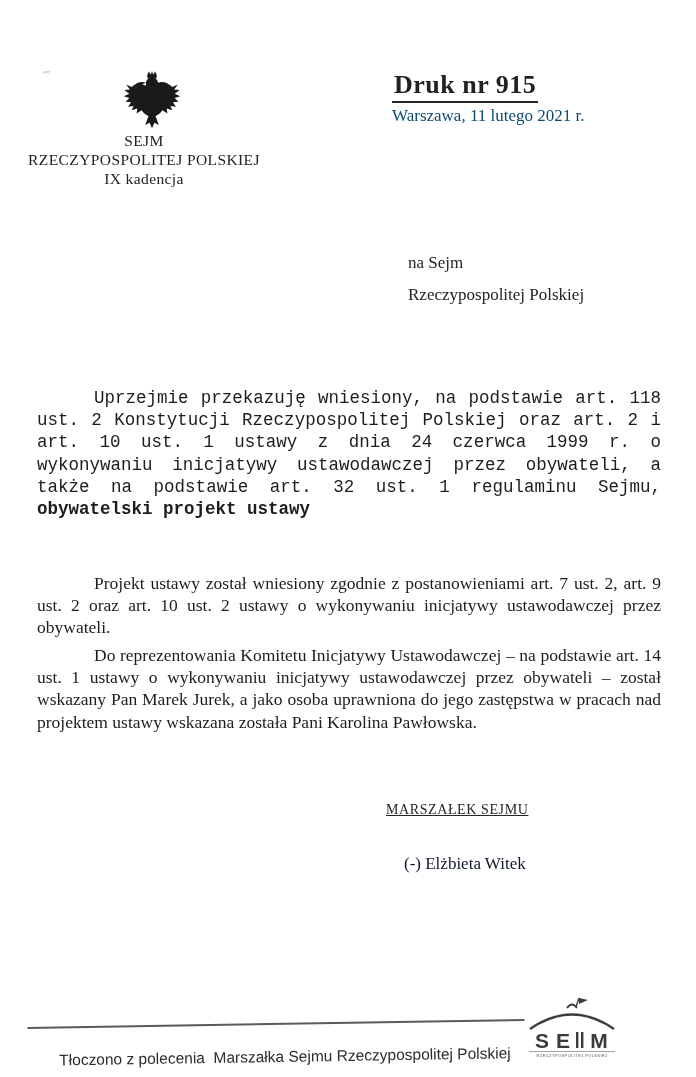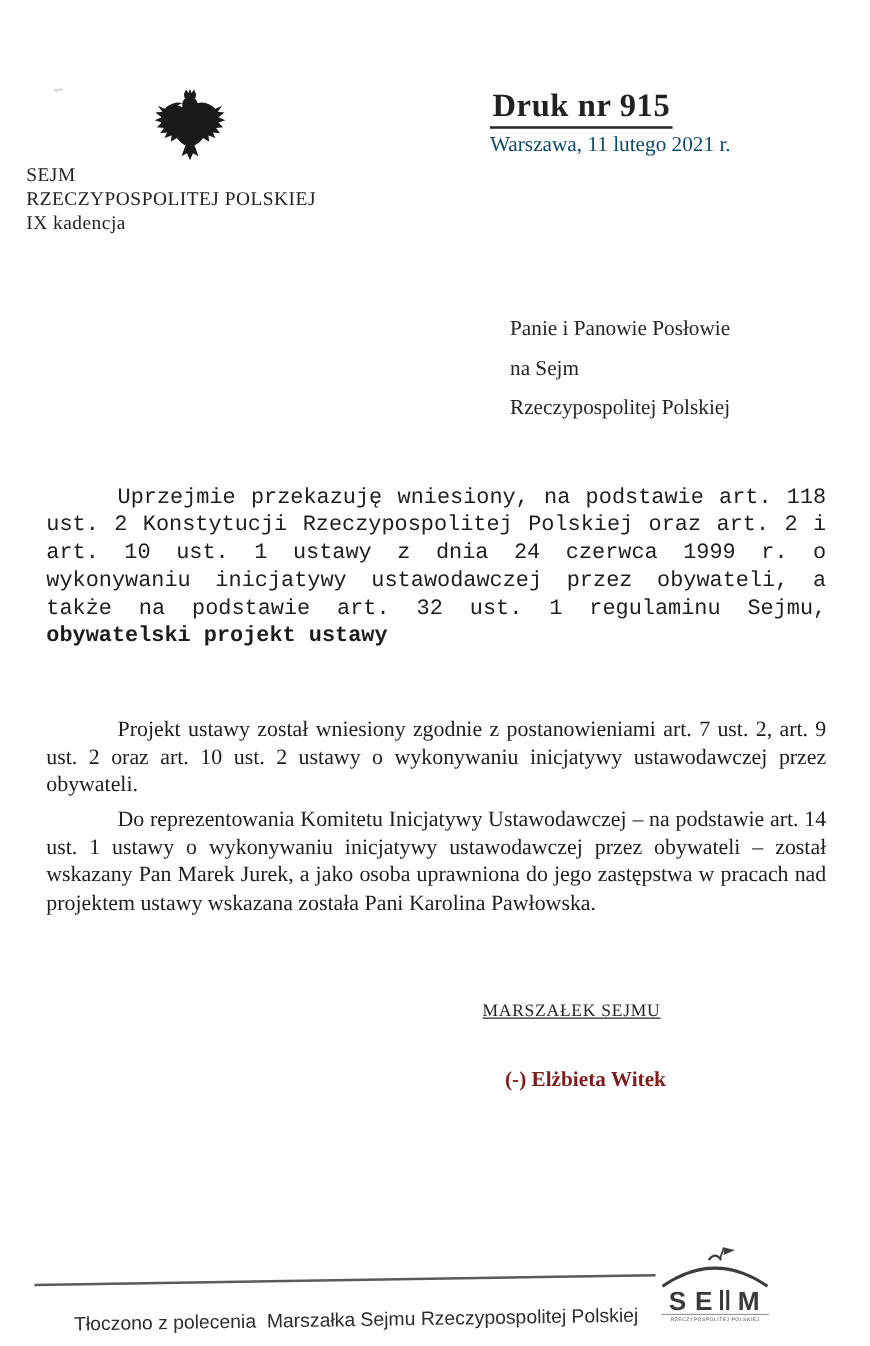--- a/index.html
+++ b/index.html
@@ -37,20 +37,21 @@
     width: 62px;
     height: 59px;
   }
   .emblem-wrap svg { width: 100%; height: 100%; }
 
   .institution-block {
     position: absolute;
     left: 21px;
     top: 131px;
     width: 246px;
+    text-align: center;
     font-size: 15.5px;
     line-height: 19px;
     letter-spacing: 0.4px;
     color: #222;
   }
 
   .druk-block {
     position: absolute;
     left: 392px;
     top: 70px;
@@ -118,22 +119,21 @@
     font-size: 14px;
     letter-spacing: 0.6px;
     color: #252525;
     text-decoration: underline;
   }
   .sig-name {
     position: absolute;
     left: 404px;
     top: 854px;
     font-size: 17px;
-    color: #7f1d1d;
-    font-weight: bold;
+    color: #0f172a;
   }
 
   
   .footer-bar {
     position: absolute;
     left: 28px;
     top: 1023px;
     width: 497px;
     transform: rotate(-0.9deg);
     border-top: 2px solid #5a5a5a;
@@ -178,21 +178,20 @@
     <div>RZECZYPOSPOLITEJ POLSKIEJ</div>
     <div>IX kadencja</div>
   </div>
 
   <div class="druk-block">
     <span class="druk-number">Druk nr 915</span>
     <div class="druk-date">Warszawa, 11 lutego 2021 r.</div>
   </div>
 
   <div class="recipient">
-    <div>Panie i Panowie Posłowie</div>
     <div>na Sejm</div>
     <div>Rzeczypospolitej Polskiej</div>
   </div>
 
   <p class="para para1"><span>Uprzejmie przekazuję wniesiony, na podstawie art. 118 ust. 2 Konstytucji Rzeczypospolitej Polskiej oraz art. 2 i art. 10 ust. 1 ustawy z dnia 24 czerwca 1999 r. o wykonywaniu inicjatywy ustawodawczej przez obywateli, a także na podstawie art. 32 ust. 1 regulaminu Sejmu, </span><strong>obywatelski projekt ustawy</strong></p>
 
 
   <p class="para para2">Projekt ustawy został wniesiony zgodnie z postanowieniami art. 7 ust. 2, art. 9 ust. 2 oraz art. 10 ust. 2 ustawy o wykonywaniu inicjatywy ustawodawczej przez obywateli.</p>
 
   <p class="para para3">Do reprezentowania Komitetu Inicjatywy Ustawodawczej – na podstawie art. 14 ust. 1 ustawy o wykonywaniu inicjatywy ustawodawczej przez obywateli – został wskazany Pan Marek Jurek, a jako osoba uprawniona do jego zastępstwa w pracach nad projektem ustawy wskazana została Pani Karolina Pawłowska.</p>

